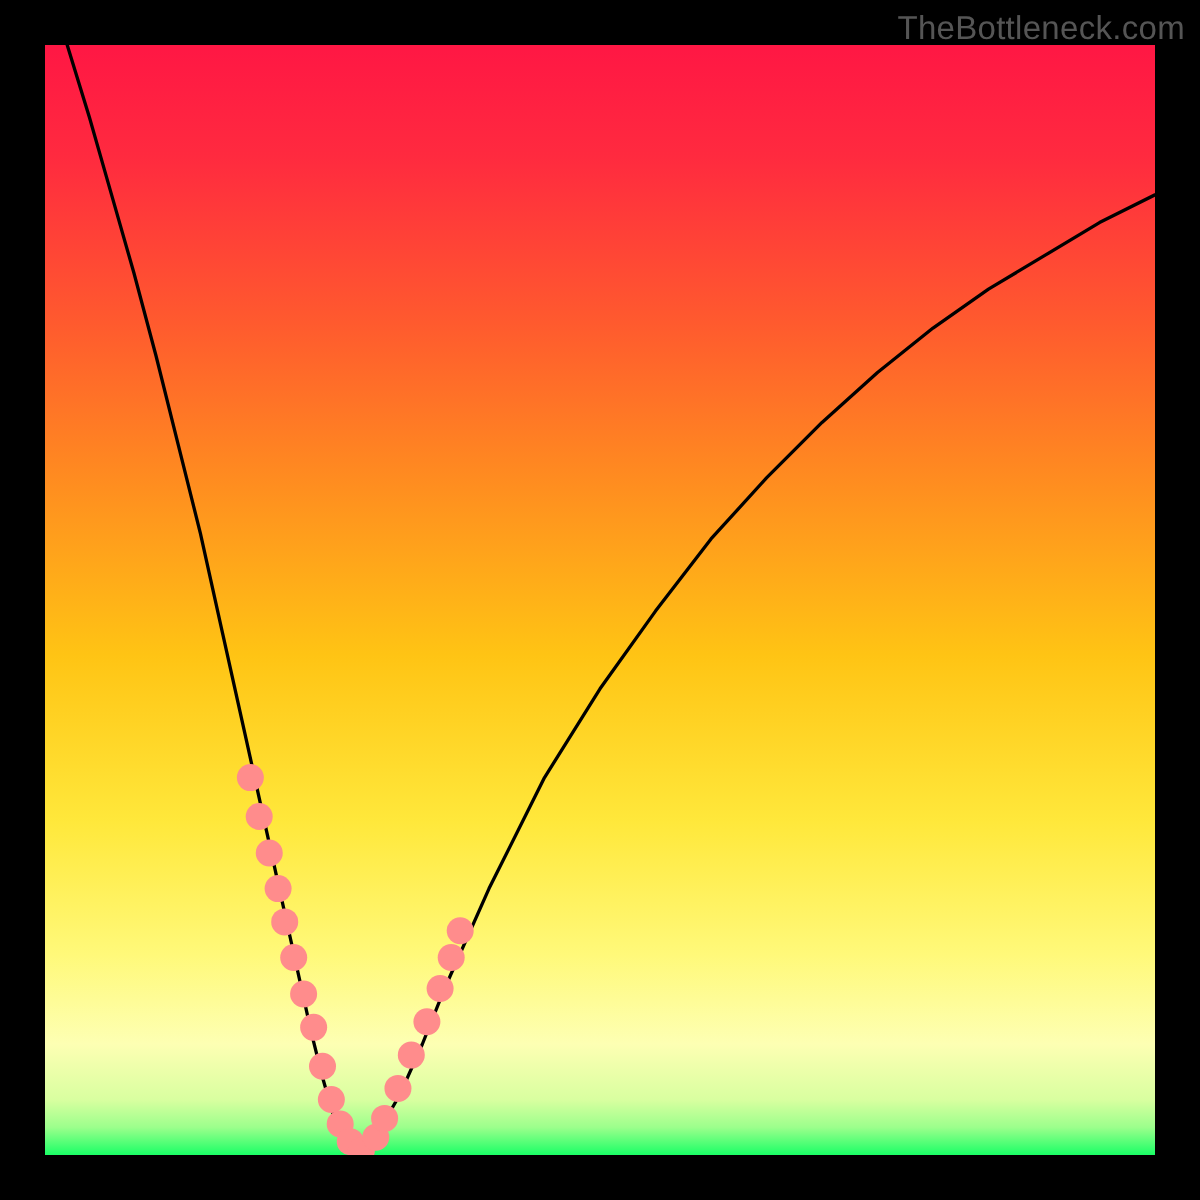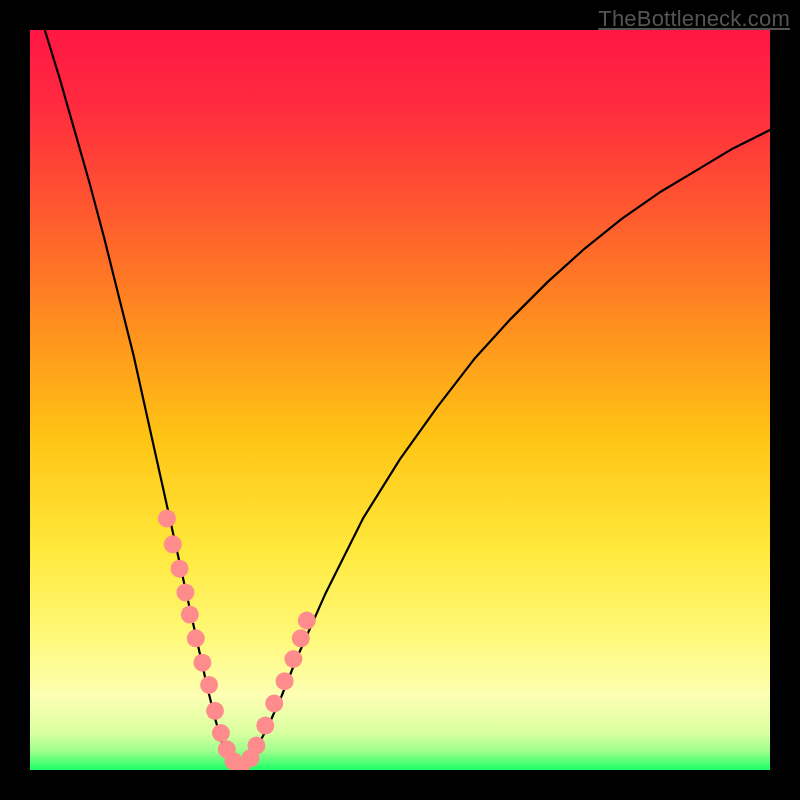--- a/index.html
+++ b/index.html
@@ -27,21 +27,20 @@
   }
   .attrib {
     position: absolute;
     top: 6px;
     right: 10px;
     color: #555;
     font-size: 22px;
     font-weight: 500;
     letter-spacing: 0.2px;
     z-index: 10;
-    text-decoration: underline;
   }
   svg.curve, svg.points, svg.gradsvg {
     position: absolute;
     left: 0;
     top: 0;
     width: 100%;
     height: 100%;
   }
 </style>
 </head>

